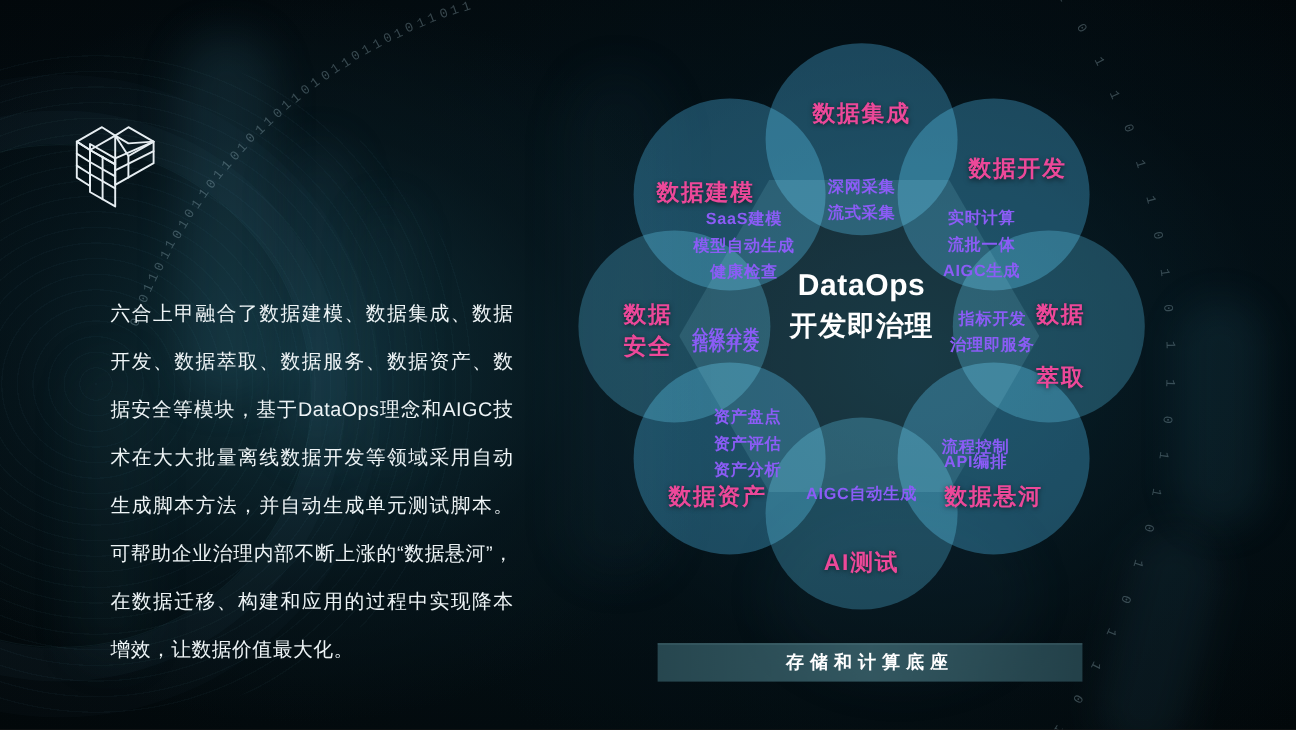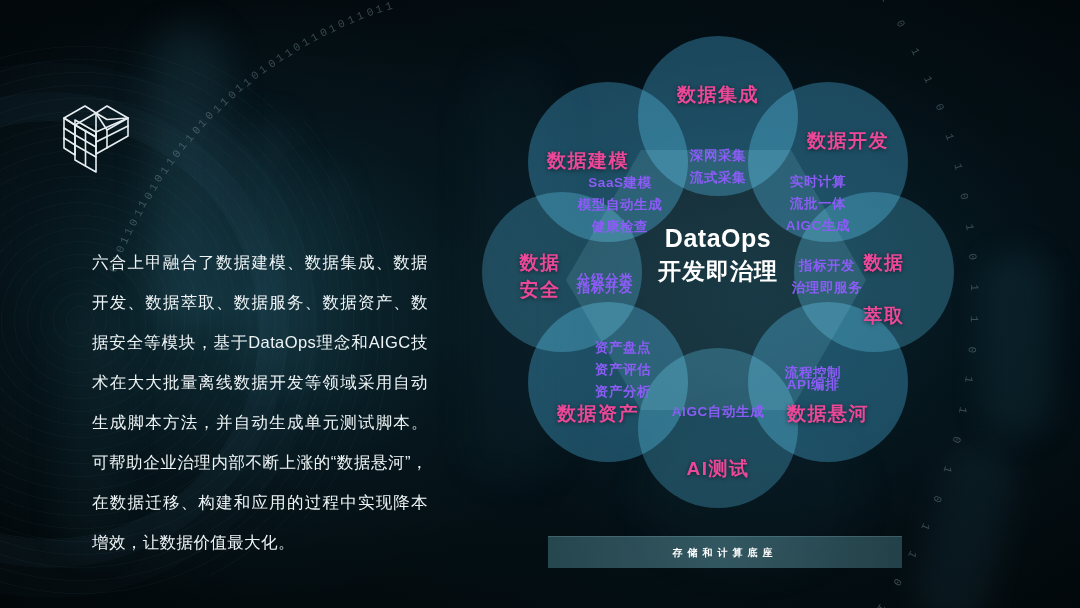--- a/index.html
+++ b/index.html
@@ -92,21 +92,21 @@
   .center-txt .l1{font-size:25px;font-weight:bold;letter-spacing:.5px;line-height:33px;}
   .center-txt .l2{font-size:23px;font-weight:bold;letter-spacing:1px;line-height:32px;}
 
   
   .basebar{
     position:absolute;left:548px;top:536px;width:354px;height:32px;
     background:linear-gradient(90deg,rgba(52,92,102,.72) 0%,rgba(62,104,114,.80) 50%,rgba(48,86,96,.70) 100%);
     border-top:1px solid rgba(150,195,205,.22);
     display:flex;align-items:center;justify-content:center;
   }
-  .basebar span{color:#fff;font-size:10px;font-weight:bold;letter-spacing:5px;}
+  .basebar span{color:#fff;font-size:15px;font-weight:bold;letter-spacing:5px;}
 </style>
 </head>
 <body>
 
 <div id="stage">
 
   <div class="bg-base"></div>
   <div class="bg-rings"></div>
   <div class="bg-rings2"></div>
   <div class="smear sm1"></div>

